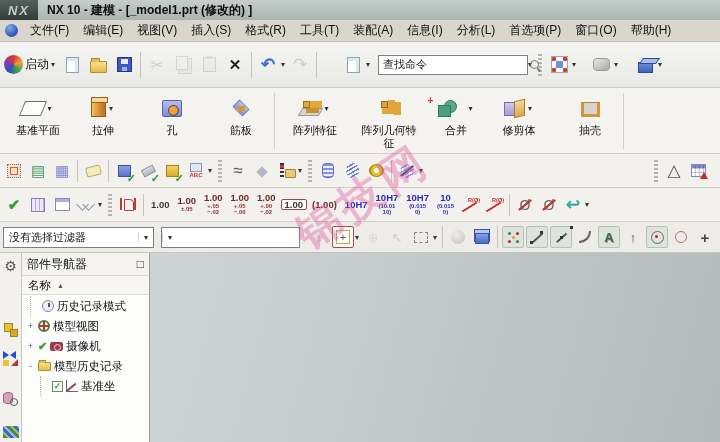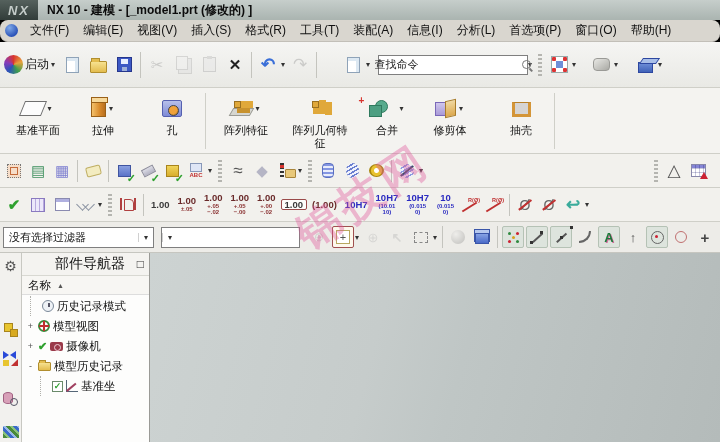--- a/index.html
+++ b/index.html
@@ -12,21 +12,21 @@
   .titlebar { height:20px; display:flex; align-items:stretch;
               background:linear-gradient(#c6cecb,#aab4b0); flex:0 0 auto; }
   .nxlogo { width:38px; background:linear-gradient(#55615d,#313c39); color:#c3cbc8;
             font-weight:bold; font-style:italic; font-size:13px; letter-spacing:2px;
             display:flex; align-items:center; justify-content:center; }
   .title  { display:flex; align-items:center; padding-left:9px; font-weight:bold;
             font-size:12px; color:#0c0c0c; white-space:nowrap; }
 
   
   .menubar { height:22px; background:#d9d6cf; border-bottom:1px solid #c2bfb8;
-             display:flex; align-items:center; padding:0 2px; flex:0 0 auto;border-radius:8px; }
+             display:flex; align-items:center; padding:0 2px; flex:0 0 auto; }
   .mico { width:13px; height:13px; margin:0 5px 0 3px; border-radius:50%;
           background:radial-gradient(circle at 35% 30%, #7fa9e8, #2b53b8 70%); }
   .mi { padding:2px 7px; white-space:nowrap; font-size:12px; }
 
   
   .tb { display:flex; align-items:center; background:linear-gradient(#f5f5f3,#e9e9e5);
         border-bottom:1px solid #cfcfc8; flex:0 0 auto; padding:0 2px; }
   .tb-top { height:46px; }
   .tb-r2, .tb-r3 { height:34px; background:#f2f1ed; }
   .sep { width:1px; height:26px; background:#c4c4be; margin:0 3px; flex:0 0 auto; }
@@ -66,21 +66,21 @@
         radial-gradient(circle 2px at 13px 2px,#d33 2px,transparent 2.5px),
         radial-gradient(circle 2px at 2px 13px,#d33 2px,transparent 2.5px),
         radial-gradient(circle 2px at 13px 13px,#d33 2px,transparent 2.5px); }
   .i-render { width:17px; height:13px; border-radius:4px; border:1px solid #9a9a96;
               background:linear-gradient(145deg,#e8e8e4,#a9a9a4); }
   .i-cube { position:relative; width:15px; height:11px; margin-top:5px;
             background:linear-gradient(#6f8fd8,#4062b8); border:1px solid #2d47a0; }
   .i-cube::before { content:""; position:absolute; left:-1px; top:-5px; width:15px; height:4px;
             background:#a9bfe8; border:1px solid #2d47a0; transform:skewX(-35deg) translateX(3px); }
   .search { display:flex; align-items:center; width:150px; height:20px; background:#fff;
-            border:1px solid #7f7f7f; margin-left:6px;justify-content:center; }
+            border:1px solid #7f7f7f; margin-left:6px; }
   .search input { flex:1; border:none; outline:none; font-size:11px; padding:0 4px;
                   font-family:"Liberation Sans", sans-serif; color:#222; background:transparent; }
   .i-mag { position:relative; width:12px; height:12px; margin-right:3px; flex:0 0 auto; }
   .i-mag::before { content:""; position:absolute; left:1px; top:1px; width:7px; height:7px;
                    border:1.5px solid #777; border-radius:50%; }
   .i-mag::after { content:""; position:absolute; right:0; bottom:0; width:4px; height:1.5px;
                   background:#777; transform:rotate(45deg); }
 
   
   .ribbon { height:66px; background:#f4f3f0; border-bottom:1px solid #cfcfc8;
@@ -261,21 +261,21 @@
   .i-resreuse::after { content:""; position:absolute; right:0; bottom:0; width:6px; height:6px;
       border:1.4px solid #556; border-radius:50%; }
   .i-resroles { width:16px; height:12px;
       background:repeating-linear-gradient(45deg,#4a8a3a 0 3px,#8ac27a 3px 5px,#3a6ac8 5px 8px,#9ab8e8 8px 10px); }
 
   
   .nav { width:128px; background:#fdfdfc; border-right:1px solid #9a9a96;
          display:flex; flex-direction:column; font-size:11.5px; }
   .nav-hd { height:23px; display:flex; align-items:center; padding:0 5px;
             background:#f4f3f0; border-bottom:1px solid #d8d8d2; }
-  .nav-hd .t { flex:1; font-size:14px; white-space:nowrap;margin-left:28px; }
+  .nav-hd .t { flex:1; font-size:12px; white-space:nowrap; }
   .g-win { font-size:12px; color:#333; }
   .nav-col { height:19px; display:flex; align-items:center; gap:6px; padding:0 6px;
              background:#f7f6f3; border-bottom:1px solid #ddd; }
   .g-sort { font-size:7px; color:#555; }
   .tree { flex:1; overflow:hidden; padding-top:1px; }
   .trow { height:20px; display:flex; align-items:center; gap:3px; padding-left:4px;
           white-space:nowrap; overflow:hidden; }
   .texp { width:9px; font-size:9px; color:#555; text-align:center; flex:0 0 auto; }
   .tind { width:9px; height:100%; border-left:1px dotted #b0b0aa; margin-left:4px; flex:0 0 auto; }
   .i-clock { position:relative; width:12px; height:12px; border:1.5px solid #7a8898; border-radius:50%;
@@ -406,20 +406,26 @@
           <span class="dd">▾</span>
         </div>
       <div class="rlab">拉伸</div>
     </div>
     <div class="rbtn" style="margin-left:14px">
       <div class="top">
           <span class="r-hole"></span>
         </div>
       <div class="rlab">孔</div>
     </div>
+    <div class="rbtn" style="margin-left:14px">
+      <div class="top">
+          <span class="r-rib"></span>
+        </div>
+      <div class="rlab">筋板</div>
+    </div>
     <div class="rsep"></div>
     <div class="rbtn w64">
       <div class="top">
           <span class="r-pat"></span>
           <span class="dd">▾</span>
         </div>
       <div class="rlab">阵列特征</div>
     </div>
     <div class="rbtn" style="width:70px">
       <div class="top">

